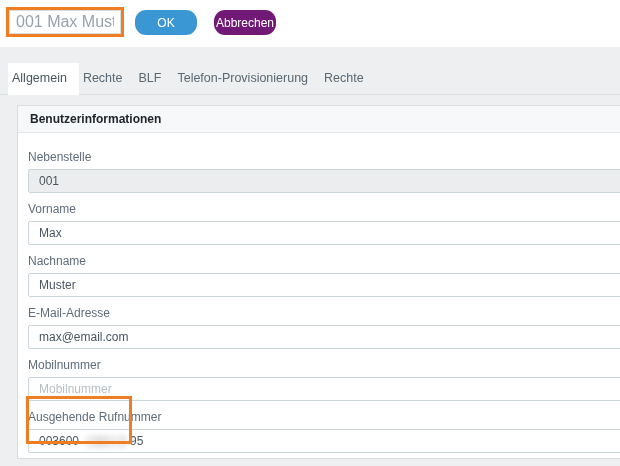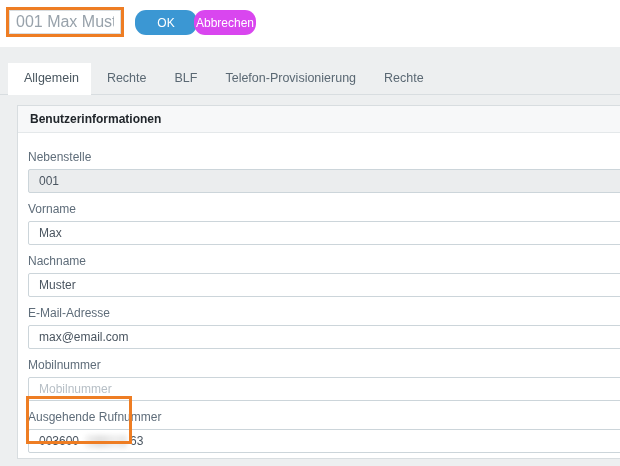--- a/index.html
+++ b/index.html
@@ -28,31 +28,31 @@
     padding:0 6px;
     font-family:inherit;
     font-size:16px;
     color:#98a2ab;
     outline:none;
   }
 
   .btn { position:absolute; top:10px; height:25px; border:none; border-radius:11px;
          font-family:inherit; font-size:12px; color:#fff; cursor:pointer; }
   .btn-ok     { left:135px; width:62px; background:#3b97d3; }
-  .btn-cancel { left:194px; width:62px; background:#d946ef; }
+  .btn-cancel { left:214px; width:62px; background:#701a75; }
 
   
   .tabbar {
     position:absolute; top:62px; left:0; right:0; height:33px;
     display:flex; align-items:flex-end;
     padding-left:8px;
     border-bottom:1px solid #d8dde0;
   }
   .tab {
-    padding:8px 12px 9px 16px;
+    padding:8px 12px 9px 4px;
     font-size:12.5px;
     color:#5a6873;
     white-space:nowrap;
     cursor:pointer;
   }
   .tab.active {
     background:#ffffff;
     color:#49565f;
     margin-bottom:-1px;
     padding-bottom:10px;
@@ -165,20 +165,20 @@
     <div class="group">
       <label>Mobilnummer</label>
       <input class="tbx" type="text" placeholder="Mobilnummer" style="">
     </div>
 
     <div class="group">
       <label>Ausgehende Rufnummer</label>
       <div class="composite">
         <span>003600</span>
         <span class="redact"></span>
-        <span>63</span>
+        <span>95</span>
       </div>
     </div>
 
   </div>
 </div>
 
 <div class="field-annot"></div>
 
 </body></html>

